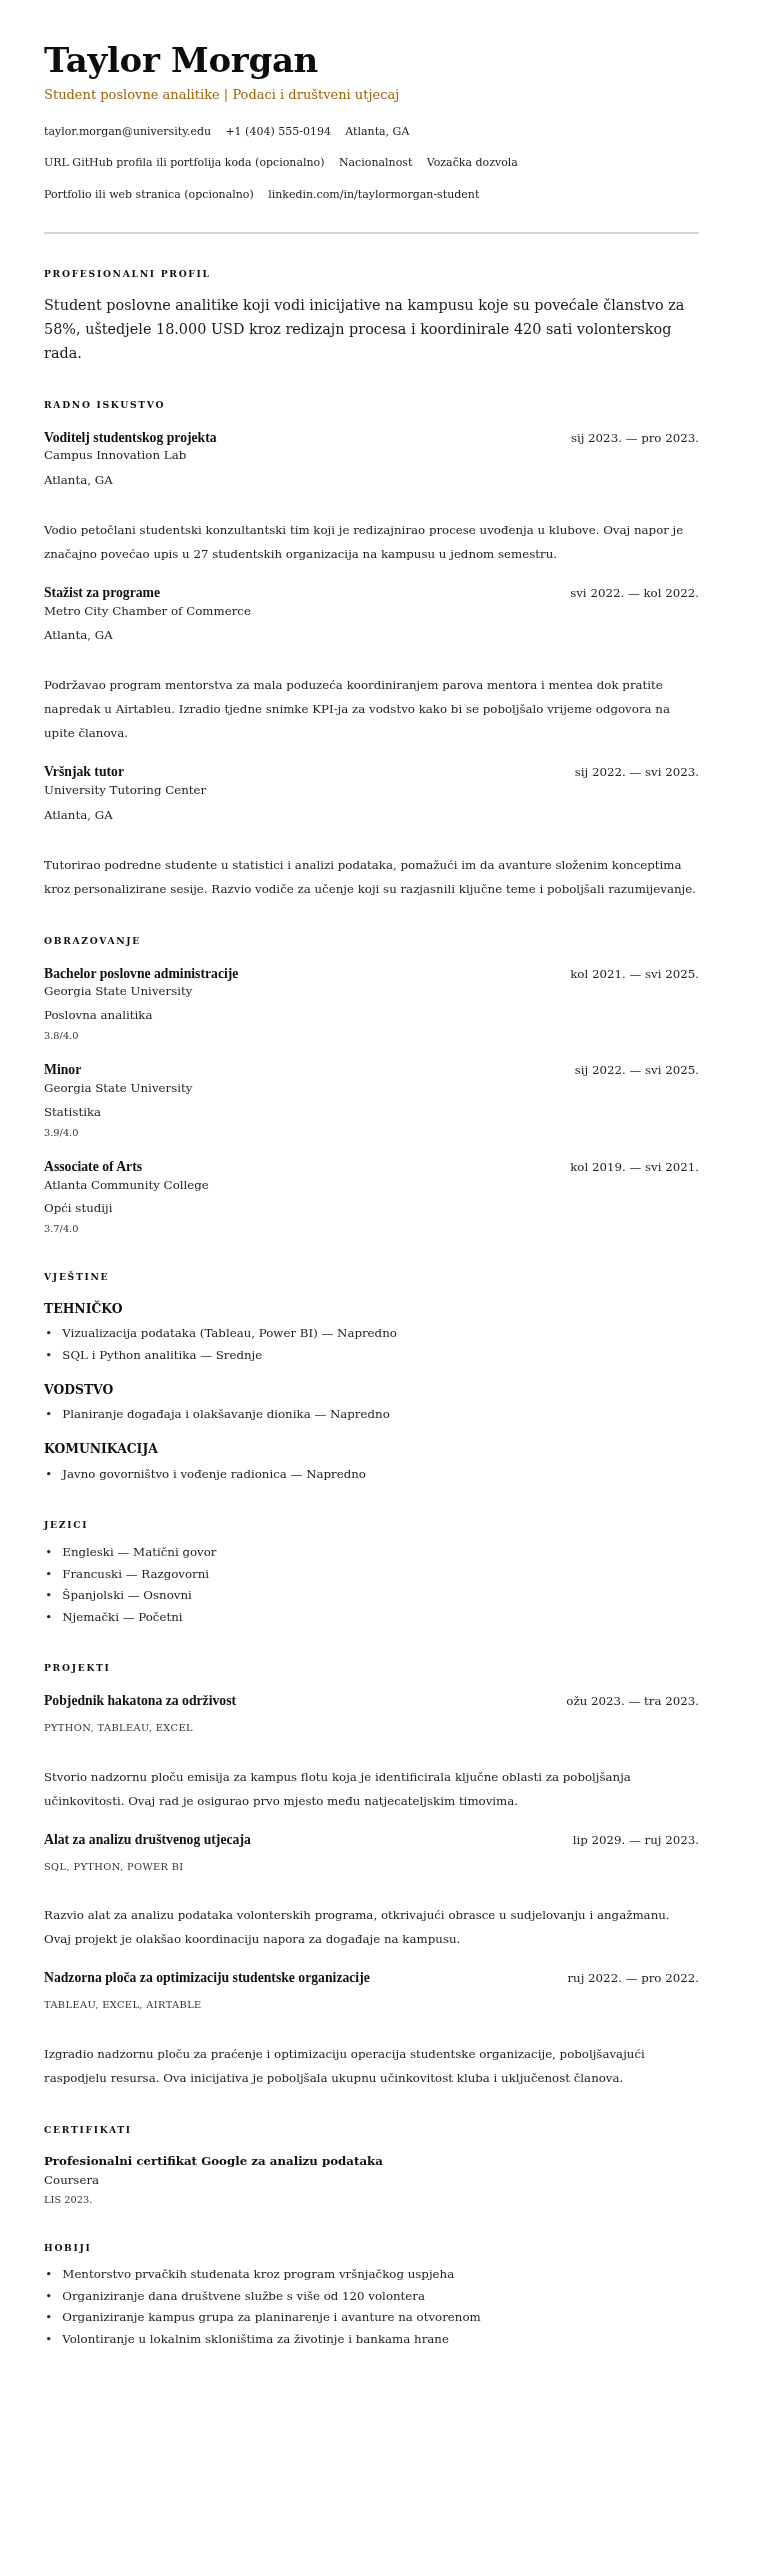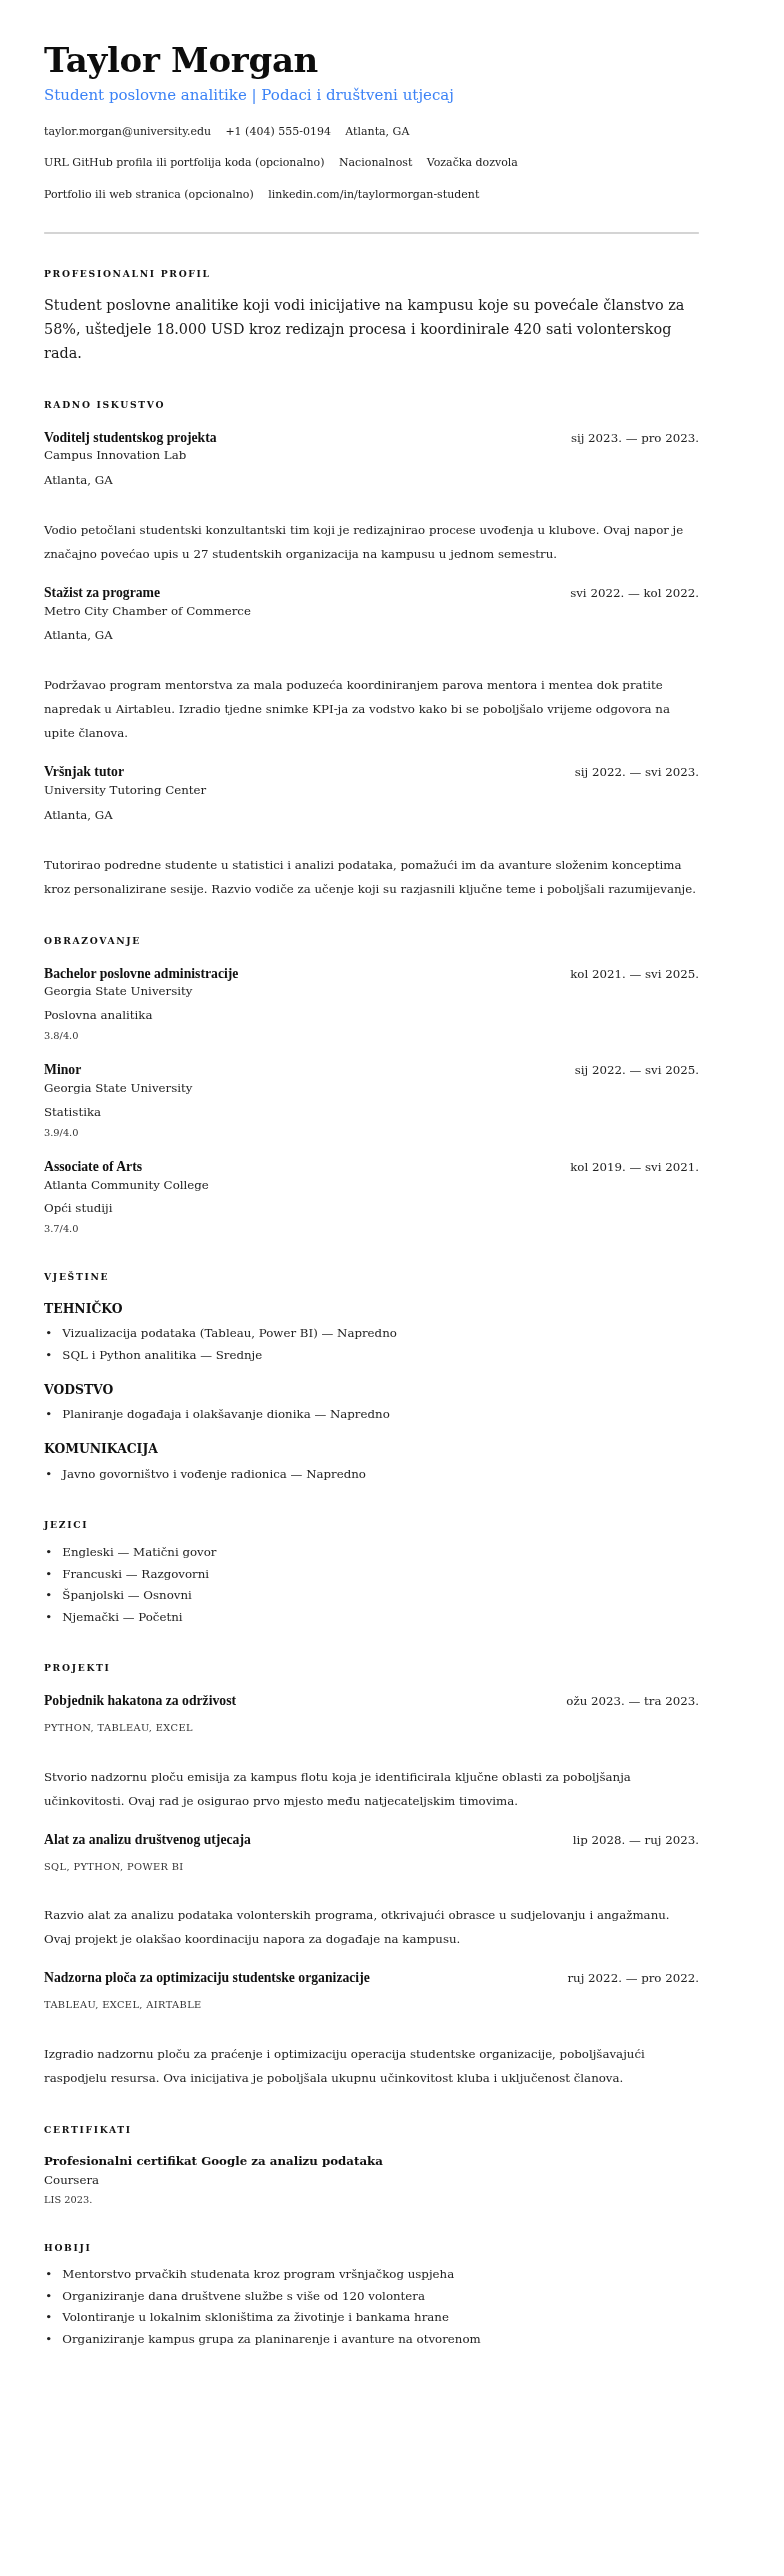--- a/index.html
+++ b/index.html
@@ -5,21 +5,21 @@
   * { box-sizing: border-box; margin: 0; padding: 0; }
   html, body { background: #ffffff; }
   body {
     width: 785px;
     min-height: 2576px;
     font-family: "DejaVu Serif", serif;
     color: #1a1a1a;
   }
   .page { padding: 39px 44px 26px 44px; width: 743px; }
   .name { font-size: 34px; font-weight: bold; color: #0d0d0d; line-height: 42px; letter-spacing: -0.3px; }
-  .headline { font-size: 15px; color: #3b82f6; margin-top: 5.2px; line-height: 18.3px; }
+  .headline { font-size: 13px; color: #a16207; margin-top: 5.2px; line-height: 18.3px; }
   .contact-row { font-size: 11px; color: #222; line-height: 15.7px; margin-top: 15.7px; display: flex; flex-wrap: wrap; }
   .contact-row.first { margin-top: 19.6px; }
   .contact-row span { margin-right: 14.4px; }
   .divider { height: 2px; background: #d4d4d4; margin-top: 29px; border-radius: 0.7px; }
 
   .section-title { font-size: 9.2px; font-weight: bold; letter-spacing: 1.7px; text-transform: uppercase; color: #111; line-height: 13px; }
   .sec-profile { margin-top: 33px; }
   .profile-text { font-size: 14.4px; line-height: 24px; color: #1a1a1a; margin-top: 13px; }
 
   .sec { margin-top: 33px; }
@@ -185,21 +185,21 @@
         <div class="entry-title">Pobjednik hakatona za održivost</div>
         <div class="entry-date">ožu 2023. — tra 2023.</div>
       </div>
       <div class="proj-meta">Python, Tableau, Excel</div>
       <p class="proj-desc">Stvorio nadzornu ploču emisija za kampus flotu koja je identificirala ključne oblasti za poboljšanja učinkovitosti. Ovaj rad je osigurao prvo mjesto među natjecateljskim timovima.</p>
     </div>
 
     <div class="entry">
       <div class="entry-head">
         <div class="entry-title">Alat za analizu društvenog utjecaja</div>
-        <div class="entry-date">lip 2028. — ruj 2023.</div>
+        <div class="entry-date">lip 2029. — ruj 2023.</div>
       </div>
       <div class="proj-meta">SQL, Python, Power BI</div>
       <p class="proj-desc">Razvio alat za analizu podataka volonterskih programa, otkrivajući obrasce u sudjelovanju i angažmanu. Ovaj projekt je olakšao koordinaciju napora za događaje na kampusu.</p>
     </div>
 
     <div class="entry">
       <div class="entry-head">
         <div class="entry-title">Nadzorna ploča za optimizaciju studentske organizacije</div>
         <div class="entry-date">ruj 2022. — pro 2022.</div>
       </div>
@@ -215,19 +215,19 @@
       <div class="cert-issuer">Coursera</div>
       <div class="cert-date">LIS 2023.</div>
     </div>
   </section>
 
   <section class="sec">
     <h2 class="section-title">Hobiji</h2>
     <ul class="bullets" style="margin-top:10.5px">
       <li>Mentorstvo prvačkih studenata kroz program vršnjačkog uspjeha</li>
       <li>Organiziranje dana društvene službe s više od 120 volontera</li>
+      <li>Organiziranje kampus grupa za planinarenje i avanture na otvorenom</li>
       <li>Volontiranje u lokalnim skloništima za životinje i bankama hrane</li>
-      <li>Organiziranje kampus grupa za planinarenje i avanture na otvorenom</li>
     </ul>
   </section>
 
 </div>
 
 
 </body></html>

